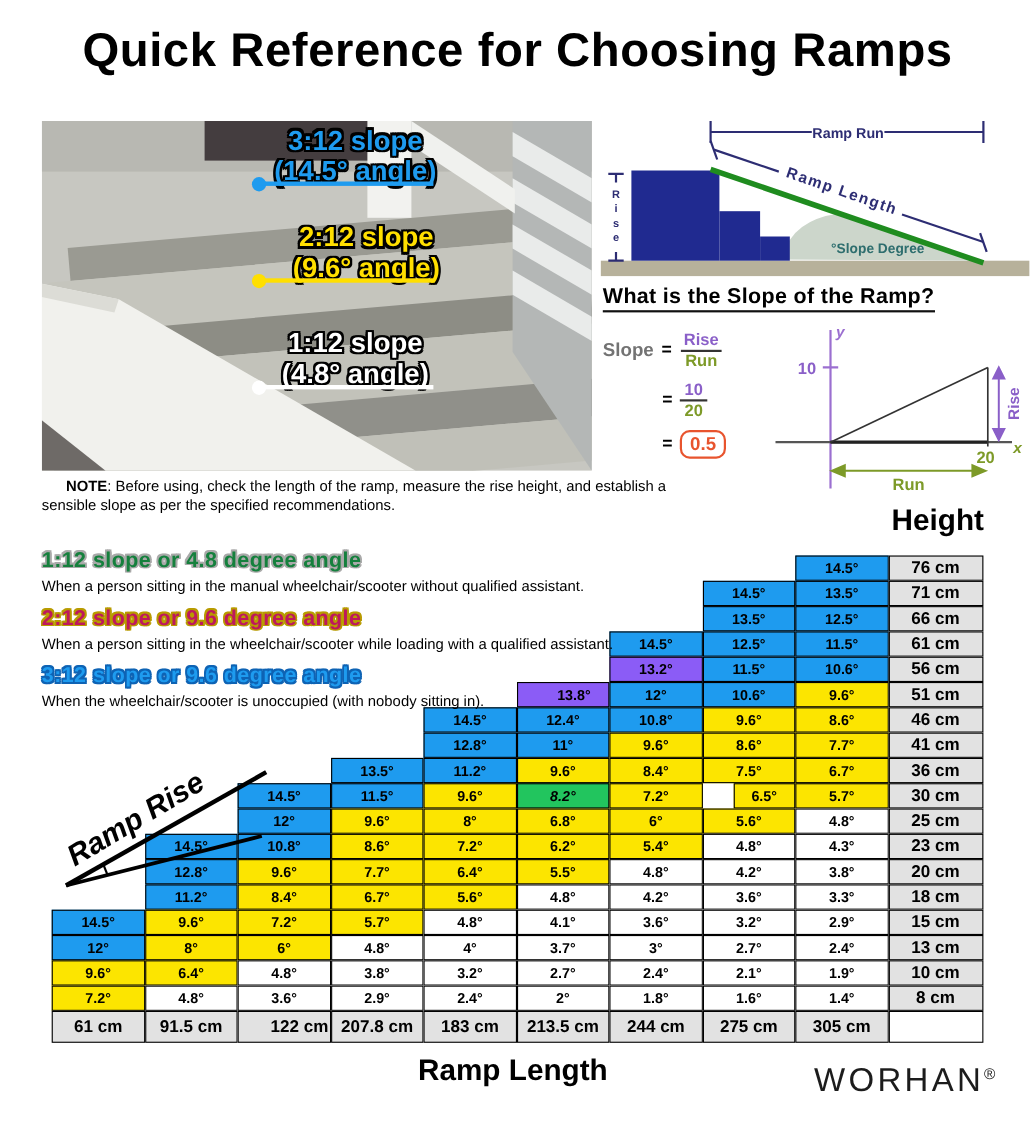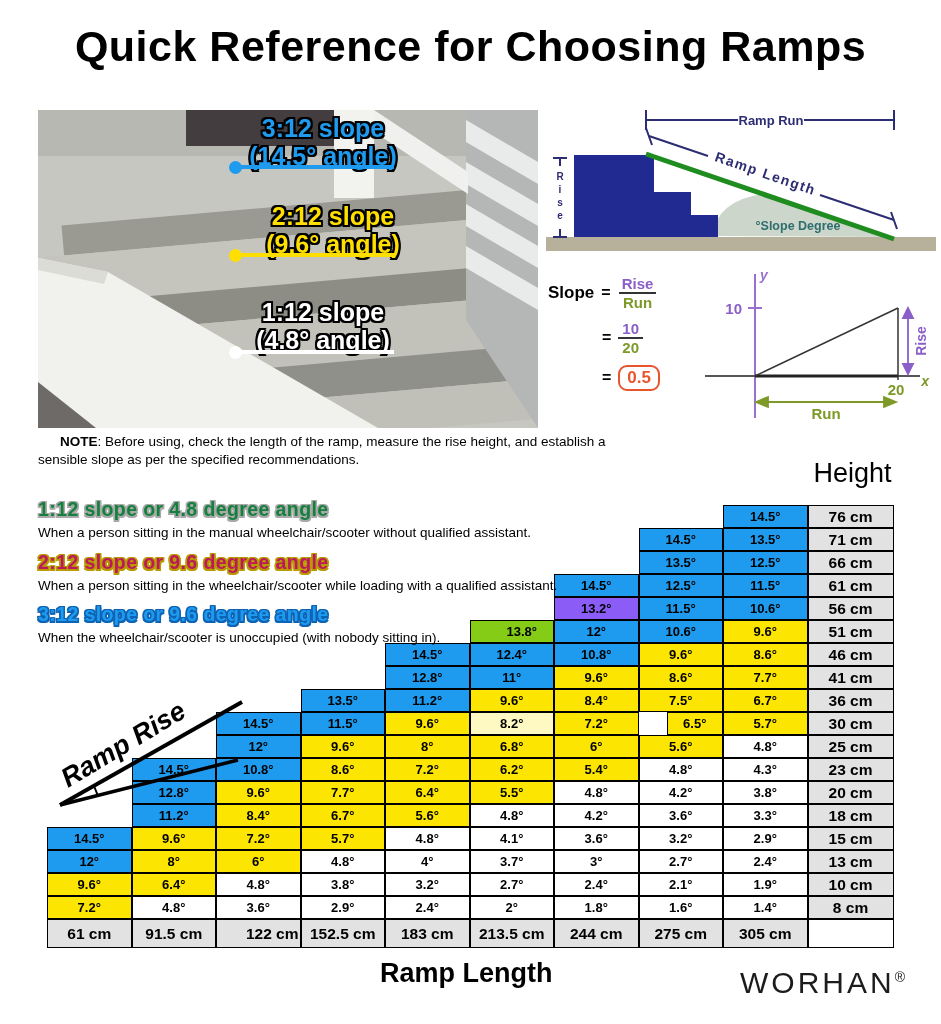--- a/index.html
+++ b/index.html
@@ -27,27 +27,27 @@
   
   .slope-sec{left:548px;top:258px;width:390px;}
   .slope-title{font-size:19.5px;font-weight:bold;border-bottom:2px solid #111;display:inline-block;padding-bottom:1px;letter-spacing:.3px;}
   .slope-body{display:flex;margin-top:8px;}
   .eqs{width:152px;font-weight:bold;}
   .eq-row{display:flex;align-items:center;gap:7px;margin-top:9px;}
   .eq-ind{margin-left:54px;}
   .frac{display:inline-flex;flex-direction:column;align-items:center;font-size:15px;}
   .frac .top{padding:0 4px;}
   .frac .bot{border-top:2px solid #333;padding:0 4px;}
-  .c-orange{color:#000000;}
+  .c-orange{color:#737373;}
   .c-purple{color:#8a5fc8;}
   .c-olive{color:#7d9a28;}
   .result-box{border:2.5px solid #e8542e;border-radius:9px;color:#e8542e;font-size:17px;font-weight:bold;padding:1px 7px;}
 
   
-  .height-header{left:800px;top:458px;width:105px;text-align:center;font-size:27px;font-weight:normal;}
+  .height-header{left:800px;top:458px;width:105px;text-align:center;font-size:27px;font-weight:bold;}
   .ramp-length-title{left:380px;top:958px;font-size:27px;font-weight:bold;}
 
   
   .lg-head{font-size:19.5px;font-weight:bold;letter-spacing:.4px;white-space:nowrap;}
   .lg-w{color:#15803d;text-shadow:-1.5px -1.5px 0 #a9a9a9,1.5px -1.5px 0 #a9a9a9,-1.5px 1.5px 0 #a9a9a9,1.5px 1.5px 0 #a9a9a9,0 -1.5px 0 #a9a9a9,0 1.5px 0 #a9a9a9,-1.5px 0 0 #a9a9a9,1.5px 0 0 #a9a9a9;}
   .lg-y{color:#be185d;text-shadow:-1.5px -1.5px 0 #b89b00,1.5px -1.5px 0 #b89b00,-1.5px 1.5px 0 #b89b00,1.5px 1.5px 0 #b89b00,0 -1.5px 0 #b89b00,0 1.5px 0 #b89b00,-1.5px 0 0 #b89b00,1.5px 0 0 #b89b00;}
   .lg-b{color:#1e9bef;text-shadow:-1.5px -1.5px 0 #0e63b4,1.5px -1.5px 0 #0e63b4,-1.5px 1.5px 0 #0e63b4,1.5px 1.5px 0 #0e63b4,0 -1.5px 0 #0e63b4,0 1.5px 0 #0e63b4,-1.5px 0 0 #0e63b4,1.5px 0 0 #0e63b4;}
   .lg-desc{font-size:13.5px;margin-top:4px;white-space:nowrap;}
 
   
@@ -144,20 +144,21 @@
       <line x1="7" y1="58" x2="21" y2="58"></line>
       <line x1="7" y1="137" x2="21" y2="137"></line>
       <line x1="14" y1="58" x2="14" y2="66"></line>
       <line x1="14" y1="129" x2="14" y2="137"></line>
     </g>
     <text x="14" y="80" text-anchor="middle" font-size="10" font-weight="bold" fill="#2d2d73"><tspan x="14" dy="0">R</tspan><tspan x="14" dy="13">i</tspan><tspan x="14" dy="13">s</tspan><tspan x="14" dy="13">e</tspan></text>
     <text x="252" y="130" text-anchor="middle" font-size="12.5" font-weight="bold" fill="#2e6e6e">°Slope Degree</text>
   </svg>
 
   <div class="abs slope-sec">
+    <div class="slope-title">What is the Slope of the Ramp?</div>
     <div class="slope-body">
       <div class="eqs">
         <div class="eq-row">
           <span class="c-orange" style="font-size:17px;">Slope</span>
           <span>=</span>
           <span class="frac">
             <span class="top c-purple">Rise</span>
             <span class="bot c-olive">Run</span>
           </span>
         </div>
@@ -216,21 +217,21 @@
       <div class="cell angle" style="grid-area: 3 / 9; background: rgb(30, 155, 239);">12.5°</div>
       <div class="cell hgt" style="grid-area: 3 / 10;">66 cm</div>
       <div class="cell angle" style="grid-area: 4 / 7; background: rgb(30, 155, 239);">14.5°</div>
       <div class="cell angle" style="grid-area: 4 / 8; background: rgb(30, 155, 239);">12.5°</div>
       <div class="cell angle" style="grid-area: 4 / 9; background: rgb(30, 155, 239);">11.5°</div>
       <div class="cell hgt" style="grid-area: 4 / 10;">61 cm</div>
       <div class="cell angle" style="grid-area: 5 / 7; background: #8b5cf6;">13.2°</div>
       <div class="cell angle" style="grid-area: 5 / 8; background: rgb(30, 155, 239);">11.5°</div>
       <div class="cell angle" style="grid-area: 5 / 9; background: rgb(30, 155, 239);">10.6°</div>
       <div class="cell hgt" style="grid-area: 5 / 10;">56 cm</div>
-      <div class="cell angle" style="grid-area: 6 / 6; background: #84cc16; padding-left: 20px;">13.8°</div>
+      <div class="cell angle" style="grid-area: 6 / 6; background: #8b5cf6; padding-left: 20px;">13.8°</div>
       <div class="cell angle" style="grid-area: 6 / 7; background: rgb(30, 155, 239);">12°</div>
       <div class="cell angle" style="grid-area: 6 / 8; background: rgb(30, 155, 239);">10.6°</div>
       <div class="cell angle" style="grid-area: 6 / 9; background: rgb(252, 229, 0);">9.6°</div>
       <div class="cell hgt" style="grid-area: 6 / 10;">51 cm</div>
       <div class="cell angle" style="grid-area: 7 / 5; background: rgb(30, 155, 239);">14.5°</div>
       <div class="cell angle" style="grid-area: 7 / 6; background: rgb(30, 155, 239);">12.4°</div>
       <div class="cell angle" style="grid-area: 7 / 7; background: rgb(30, 155, 239);">10.8°</div>
       <div class="cell angle" style="grid-area: 7 / 8; background: rgb(252, 229, 0);">9.6°</div>
       <div class="cell angle" style="grid-area: 7 / 9; background: rgb(252, 229, 0);">8.6°</div>
       <div class="cell hgt" style="grid-area: 7 / 10;">46 cm</div>
@@ -243,21 +244,21 @@
       <div class="cell angle" style="grid-area: 9 / 4; background: rgb(30, 155, 239);">13.5°</div>
       <div class="cell angle" style="grid-area: 9 / 5; background: rgb(30, 155, 239);">11.2°</div>
       <div class="cell angle" style="grid-area: 9 / 6; background: rgb(252, 229, 0);">9.6°</div>
       <div class="cell angle" style="grid-area: 9 / 7; background: rgb(252, 229, 0);">8.4°</div>
       <div class="cell angle" style="grid-area: 9 / 8; background: rgb(252, 229, 0);">7.5°</div>
       <div class="cell angle" style="grid-area: 9 / 9; background: rgb(252, 229, 0);">6.7°</div>
       <div class="cell hgt" style="grid-area: 9 / 10;">36 cm</div>
       <div class="cell angle" style="grid-area: 10 / 3; background: rgb(30, 155, 239);">14.5°</div>
       <div class="cell angle" style="grid-area: 10 / 4; background: rgb(30, 155, 239);">11.5°</div>
       <div class="cell angle" style="grid-area: 10 / 5; background: rgb(252, 229, 0);">9.6°</div>
-      <div class="cell angle" style="grid-area: 10 / 6; background: #fef9c3;">8.2°</div>
+      <div class="cell angle" style="grid-area: 10 / 6; background: #22c55e; font-style: italic;">8.2°</div>
       <div class="cell angle" style="grid-area: 10 / 7; background: rgb(252, 229, 0);">7.2°</div>
       <div class="cell angle" style="grid-area: 10 / 8; background: rgb(252, 229, 0); margin-left: 28px;">6.5°</div>
       <div class="cell angle" style="grid-area: 10 / 9; background: rgb(252, 229, 0);">5.7°</div>
       <div class="cell hgt" style="grid-area: 10 / 10;">30 cm</div>
       <div class="cell angle" style="grid-area: 11 / 3; background: rgb(30, 155, 239);">12°</div>
       <div class="cell angle" style="grid-area: 11 / 4; background: rgb(252, 229, 0);">9.6°</div>
       <div class="cell angle" style="grid-area: 11 / 5; background: rgb(252, 229, 0);">8°</div>
       <div class="cell angle" style="grid-area: 11 / 6; background: rgb(252, 229, 0);">6.8°</div>
       <div class="cell angle" style="grid-area: 11 / 7; background: rgb(252, 229, 0);">6°</div>
       <div class="cell angle" style="grid-area: 11 / 8; background: rgb(252, 229, 0);">5.6°</div>
@@ -326,21 +327,21 @@
       <div class="cell angle" style="grid-area: 18 / 4; background: rgb(255, 255, 255);">2.9°</div>
       <div class="cell angle" style="grid-area: 18 / 5; background: rgb(255, 255, 255);">2.4°</div>
       <div class="cell angle" style="grid-area: 18 / 6; background: rgb(255, 255, 255);">2°</div>
       <div class="cell angle" style="grid-area: 18 / 7; background: rgb(255, 255, 255);">1.8°</div>
       <div class="cell angle" style="grid-area: 18 / 8; background: rgb(255, 255, 255);">1.6°</div>
       <div class="cell angle" style="grid-area: 18 / 9; background: rgb(255, 255, 255);">1.4°</div>
       <div class="cell hgt" style="grid-area: 18 / 10;">8 cm</div>
       <div class="cell len" style="grid-area: 19 / 1;">61 cm</div>
       <div class="cell len" style="grid-area: 19 / 2;">91.5 cm</div>
       <div class="cell len" style="grid-area: 19 / 3; padding-left: 28px;">122 cm</div>
-      <div class="cell len" style="grid-area: 19 / 4;">152.5 cm</div>
+      <div class="cell len" style="grid-area: 19 / 4;">207.8 cm</div>
       <div class="cell len" style="grid-area: 19 / 5;">183 cm</div>
       <div class="cell len" style="grid-area: 19 / 6;">213.5 cm</div>
       <div class="cell len" style="grid-area: 19 / 7;">244 cm</div>
       <div class="cell len" style="grid-area: 19 / 8;">275 cm</div>
       <div class="cell len" style="grid-area: 19 / 9;">305 cm</div>
       <div class="cell empty" style="grid-area: 19 / 10;"></div>
     </div>
 
   <div class="abs" style="left:38px;top:498px;">
     <div class="lg-head lg-w">1:12 slope or 4.8 degree angle</div>

